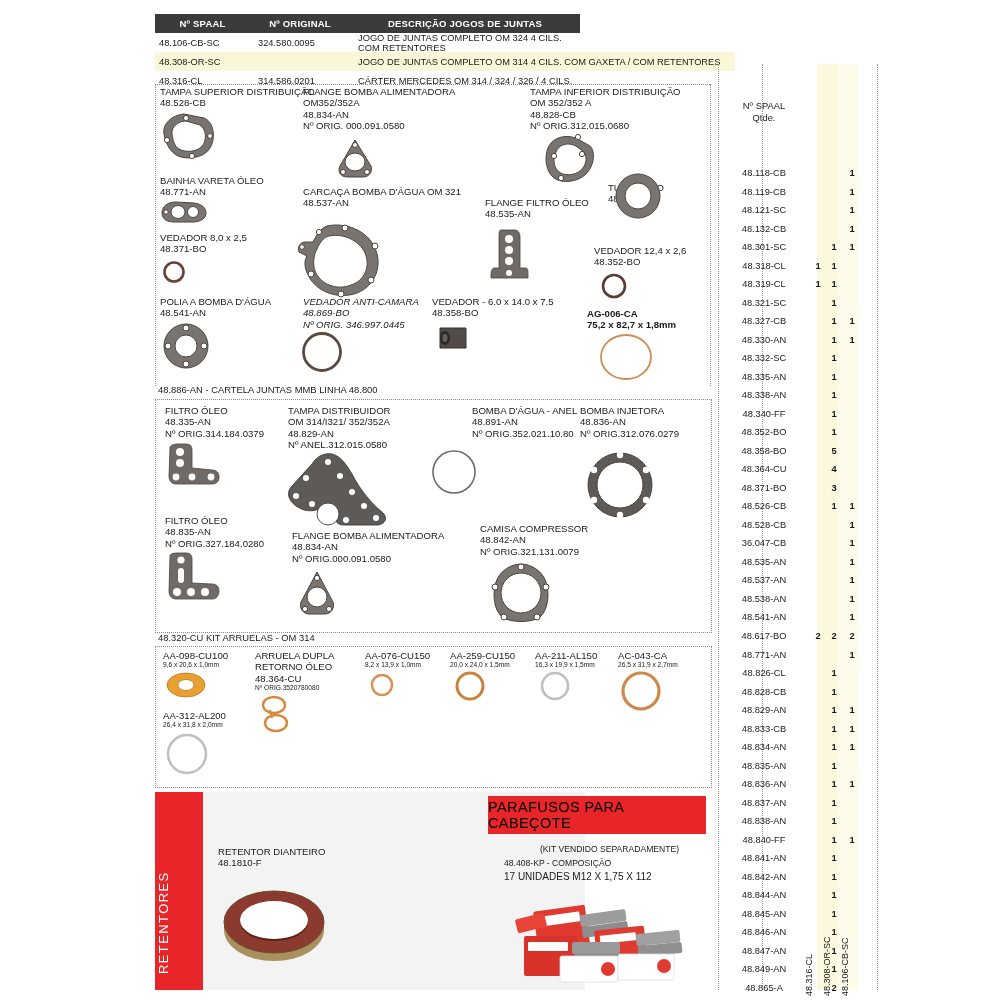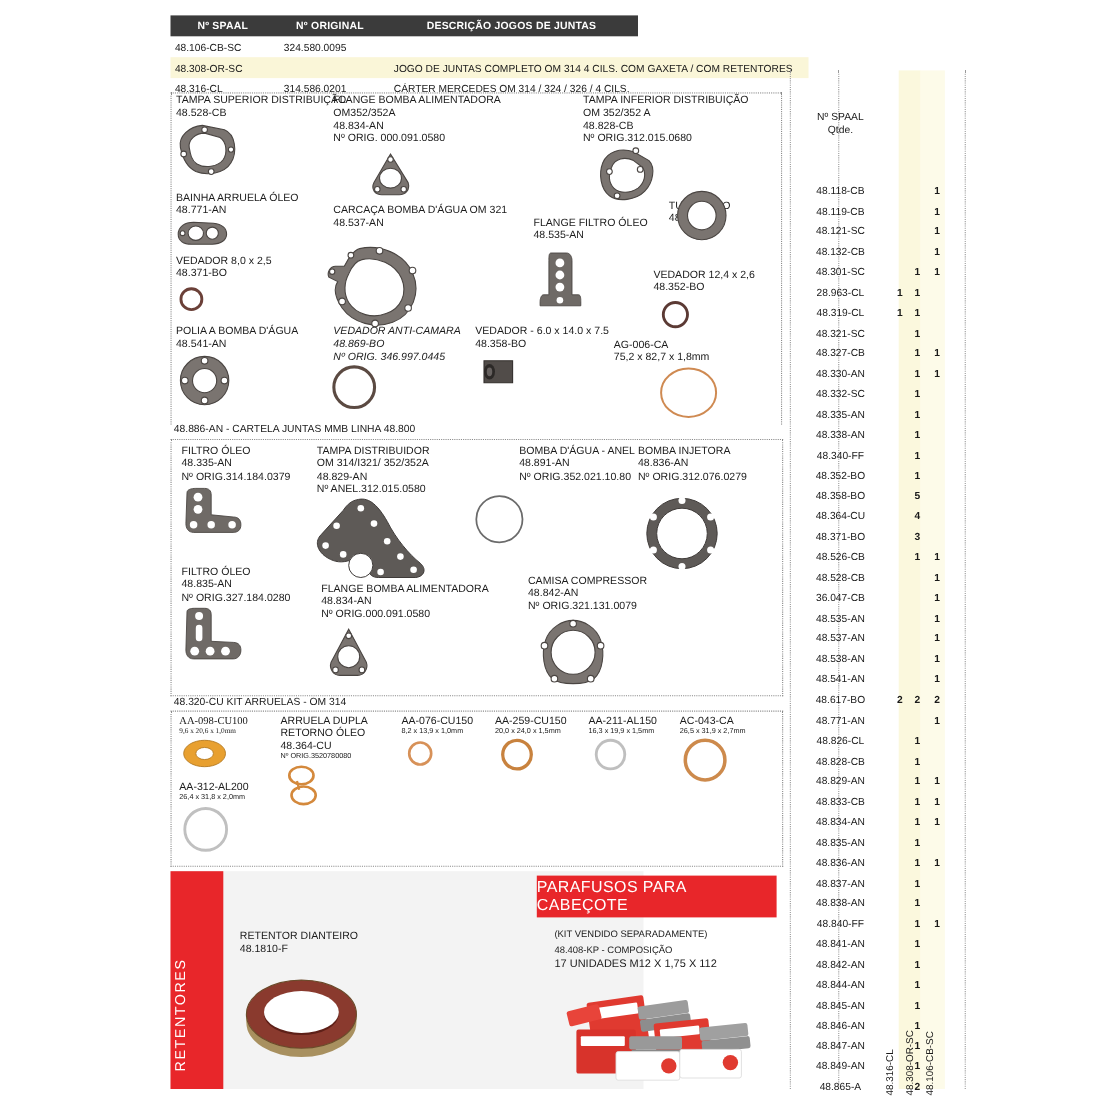--- a/index.html
+++ b/index.html
@@ -43,40 +43,41 @@
   .qrow{position:absolute;left:0;width:160px;height:18.5px;font-size:9.3px;}
   .qrow .name{position:absolute;left:0;width:92px;text-align:center;top:0;}
   .qrow .v0{position:absolute;left:92px;width:16px;text-align:center;top:0;font-weight:bold;}
   .qrow .v1{position:absolute;left:108px;width:16px;text-align:center;top:0;font-weight:bold;}
   .qrow .v2{position:absolute;left:126px;width:16px;text-align:center;top:0;font-weight:bold;}
 
   
   .red-strip{position:absolute;background:#e8262a;}
   .red-strip .vtxt{position:absolute;color:#fff;font-size:13px;letter-spacing:1.4px;
                    transform:rotate(-90deg);transform-origin:left bottom;white-space:nowrap;}
-  .red-head{position:absolute;background:#e8262a;color:#ffffff;display:flex;align-items:center;justify-content:center;
+  .red-head{position:absolute;background:#e8262a;color:#000000;display:flex;align-items:center;justify-content:center;
             font-size:14.5px;letter-spacing:.4px;}
   .grey-panel{position:absolute;background:#f3f3f3;}
 
   svg{display:block;overflow:visible;}
 </style>
 </head>
 <body>
 
 <div class="page">
 
   <div class="hdr">
     <div class="hdr-bar">
       <div class="c1">Nº SPAAL</div>
       <div class="c2">Nº ORIGINAL</div>
       <div class="c3">DESCRIÇÃO JOGOS DE JUNTAS</div>
     </div>
     <div class="hdr-row">
       <div class="c1">48.106-CB-SC</div>
       <div class="c2">324.580.0095</div>
+      <div class="c3">JOGO DE JUNTAS COMPLETO OM 324 4 CILS. COM RETENTORES</div>
     </div>
     <div class="hdr-row alt">
       <div class="c1">48.308-OR-SC</div>
       <div class="c2"></div>
       <div class="c3">JOGO DE JUNTAS COMPLETO OM 314 4 CILS. COM GAXETA / COM RETENTORES</div>
     </div>
     <div class="hdr-row">
       <div class="c1">48.316-CL</div>
       <div class="c2">314.586.0201</div>
       <div class="c3">CÁRTER MERCEDES OM 314 / 324 / 326 / 4 CILS.</div>
@@ -94,21 +95,21 @@
   <svg style="position:absolute;left:158px;top:112px;" width="62" height="52">
     <path d="M6,22 C4,12 14,3 26,2 L46,6 C56,10 58,26 52,36 C46,46 30,48 20,44 C12,40 8,32 6,22 Z" fill="#7a7470" stroke="#4a4542" stroke-width="1"></path>
     <path d="M14,22 C13,15 20,9 28,9 L42,13 C48,17 49,27 45,33 C40,40 28,41 21,37 C16,34 15,28 14,22 Z" fill="#ffffff" stroke="#4a4542" stroke-width="1"></path>
     <circle cx="28" cy="6" r="2.6" fill="#fff" stroke="#4a4542" stroke-width="1"></circle>
     <circle cx="9" cy="28" r="2.6" fill="#fff" stroke="#4a4542" stroke-width="1"></circle>
     <circle cx="34" cy="44" r="2.6" fill="#fff" stroke="#4a4542" stroke-width="1"></circle>
     <circle cx="52" cy="24" r="2.4" fill="#fff" stroke="#4a4542" stroke-width="1"></circle>
   </svg>
 
   <div class="part" style="left:160px;top:175px;">
-    <div class="t1">BAINHA ARRUELA ÓLEO</div>
+    <div class="t1">BAINHA VARETA ÓLEO</div>
     <div class="t1">48.771-AN</div>
   </div>
   <svg style="position:absolute;left:160px;top:200px;" width="48" height="24">
     <path d="M2,13 C2,6 8,2 16,2 L34,3 C42,4 46,8 46,13 C46,18 41,22 33,22 L14,22 C7,22 2,19 2,13 Z" fill="#7a7470" stroke="#4a4542" stroke-width="1"></path>
     <ellipse cx="18" cy="12" rx="7" ry="6.5" fill="#fff" stroke="#4a4542" stroke-width="1"></ellipse>
     <ellipse cx="33" cy="12" rx="5.5" ry="5.5" fill="#fff" stroke="#4a4542" stroke-width="1"></ellipse>
     <circle cx="6" cy="12" r="2.2" fill="#fff" stroke="#4a4542" stroke-width="1"></circle>
   </svg>
 
   <div class="part" style="left:160px;top:232px;">
@@ -218,21 +219,21 @@
   <div class="part" style="left:432px;top:296px;">
     <div class="t1">VEDADOR - 6.0 x 14.0 x 7.5</div>
     <div class="t1">48.358-BO</div>
   </div>
   <svg style="position:absolute;left:436px;top:324px;" width="34" height="28">
     <path d="M4,4 L30,4 L30,24 L4,24 Z" fill="#514c49" stroke="#34302e" stroke-width="1"></path>
     <ellipse cx="9" cy="14" rx="5" ry="7" fill="#2c2927"></ellipse>
     <ellipse cx="9" cy="14" rx="2.5" ry="4" fill="#676260"></ellipse>
   </svg>
 
-  <div class="part" style="left:558px;top:308px;">
+  <div class="part" style="left:587px;top:308px;font-weight:bold;">
     <div class="t1">AG-006-CA</div>
     <div class="t1">75,2 x 82,7 x 1,8mm</div>
   </div>
   <svg style="position:absolute;left:598px;top:332px;" width="56" height="50">
     <ellipse cx="28" cy="25" rx="25" ry="22" fill="none" stroke="#cf8a52" stroke-width="1.8"></ellipse>
   </svg>
 
   <div class="section-title" style="left:158px;top:384px;">48.886-AN - CARTELA JUNTAS MMB LINHA 48.800</div>
   <div class="dotbox" style="left:155px;top:399px;width:555px;height:232px;"></div>
 
@@ -333,21 +334,21 @@
     <circle cx="31" cy="5" r="3" fill="#fff" stroke="#4a4542" stroke-width="1"></circle>
     <circle cx="56" cy="25" r="3" fill="#fff" stroke="#4a4542" stroke-width="1"></circle>
     <circle cx="47" cy="55" r="3" fill="#fff" stroke="#4a4542" stroke-width="1"></circle>
     <circle cx="14" cy="55" r="3" fill="#fff" stroke="#4a4542" stroke-width="1"></circle>
     <circle cx="5" cy="25" r="3" fill="#fff" stroke="#4a4542" stroke-width="1"></circle>
   </svg>
 
   <div class="section-title" style="left:158px;top:632px;">48.320-CU KIT ARRUELAS - OM 314</div>
   <div class="dotbox" style="left:155px;top:646px;width:555px;height:140px;"></div>
 
-  <div class="part" style="left:163px;top:650px;font-family:Liberation Serif, serif;">
+  <div class="part" style="left:163px;top:650px;">
     <div class="t1">AA-098-CU100</div>
     <div class="t2">9,6 x 20,6 x 1,0mm</div>
   </div>
   <svg style="position:absolute;left:166px;top:672px;" width="40" height="26">
     <ellipse cx="20" cy="13" rx="19" ry="12" fill="#e8a030" stroke="#b47a22" stroke-width="0.8"></ellipse>
     <ellipse cx="20" cy="13" rx="8" ry="5.5" fill="#ffffff" stroke="#b47a22" stroke-width="0.8"></ellipse>
   </svg>
 
   <div class="part" style="left:163px;top:710px;">
     <div class="t1">AA-312-AL200</div>
@@ -415,21 +416,21 @@
     <ellipse cx="54" cy="38" rx="34" ry="19" fill="#5e2018"></ellipse>
     <ellipse cx="54" cy="36" rx="34" ry="19" fill="#ffffff"></ellipse>
     <path d="M4,38 A50,31 0 0,0 104,38 L104,46 A50,31 0 0,1 4,46 Z" fill="#a8905f"></path>
     <ellipse cx="54" cy="38" rx="50" ry="31" fill="none" stroke="#6b4a2a" stroke-width="1"></ellipse>
   </svg>
 
   <div class="red-head" style="left:488px;top:796px;width:218px;height:38px;">
     <span>PARAFUSOS PARA CABEÇOTE</span>
   </div>
   <div class="part" style="left:504px;top:842px;">
-    <div class="t3" style="font-size:8.6px;line-height:14px;">(KIT VENDIDO SEPARADAMENTE)</div>
+    <div class="t3" style="font-size:8.6px;line-height:14px;margin-left:36px;">(KIT VENDIDO SEPARADAMENTE)</div>
     <div class="t3" style="font-size:8.6px;line-height:14px;">48.408-KP - COMPOSIÇÃO</div>
     <div class="t3" style="font-size:10px;line-height:14px;">17 UNIDADES M12 X 1,75 X 112</div>
   </div>
   <svg style="position:absolute;left:512px;top:898px;" width="180" height="88">
     <g>
       <rect x="24" y="10" width="52" height="46" rx="2" fill="#e03a30" transform="rotate(-8 50 33)"></rect>
       <rect x="28" y="16" width="40" height="10" rx="1" fill="#fff" transform="rotate(-8 48 21)"></rect>
       <rect x="68" y="14" width="46" height="12" rx="2" fill="#9c9c9c" transform="rotate(-8 91 20)"></rect>
       <rect x="70" y="26" width="46" height="11" rx="2" fill="#8d8d8d" transform="rotate(-8 93 31)"></rect>
       <rect x="84" y="30" width="50" height="40" rx="2" fill="#e03a30" transform="rotate(-6 109 50)"></rect>
@@ -489,21 +490,21 @@
           <div class="v1"></div>
           <div class="v2">1</div>
         </div>
         <div class="qrow" style="top: 178.08px;">
           <div class="name">48.301-SC</div>
           <div class="v0"></div>
           <div class="v1">1</div>
           <div class="v2">1</div>
         </div>
         <div class="qrow" style="top: 196.6px;">
-          <div class="name">28.963-CL</div>
+          <div class="name">48.318-CL</div>
           <div class="v0">1</div>
           <div class="v1">1</div>
           <div class="v2"></div>
         </div>
         <div class="qrow" style="top: 215.12px;">
           <div class="name">48.319-CL</div>
           <div class="v0">1</div>
           <div class="v1">1</div>
           <div class="v2"></div>
         </div>

